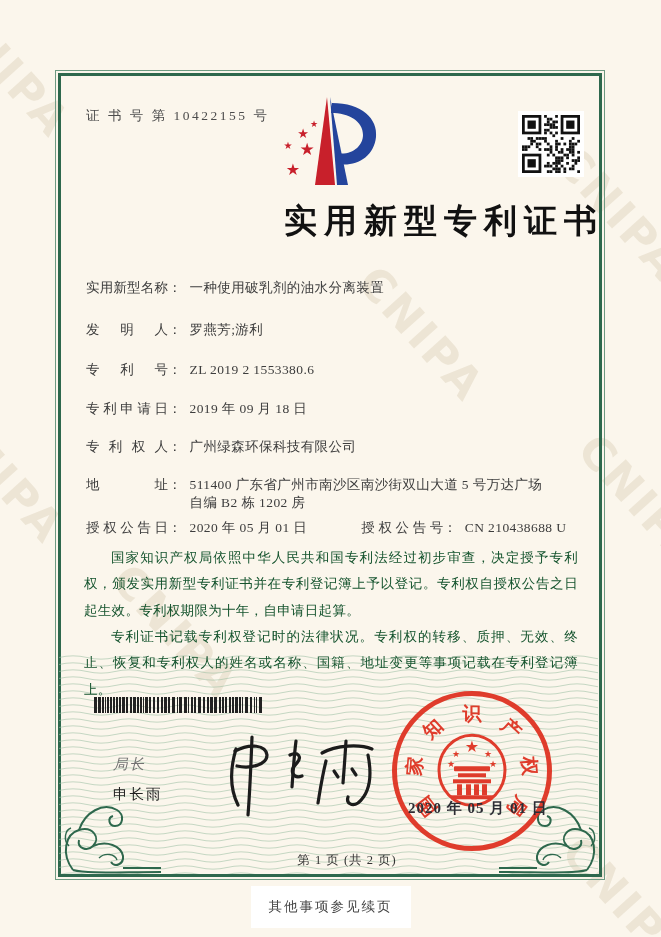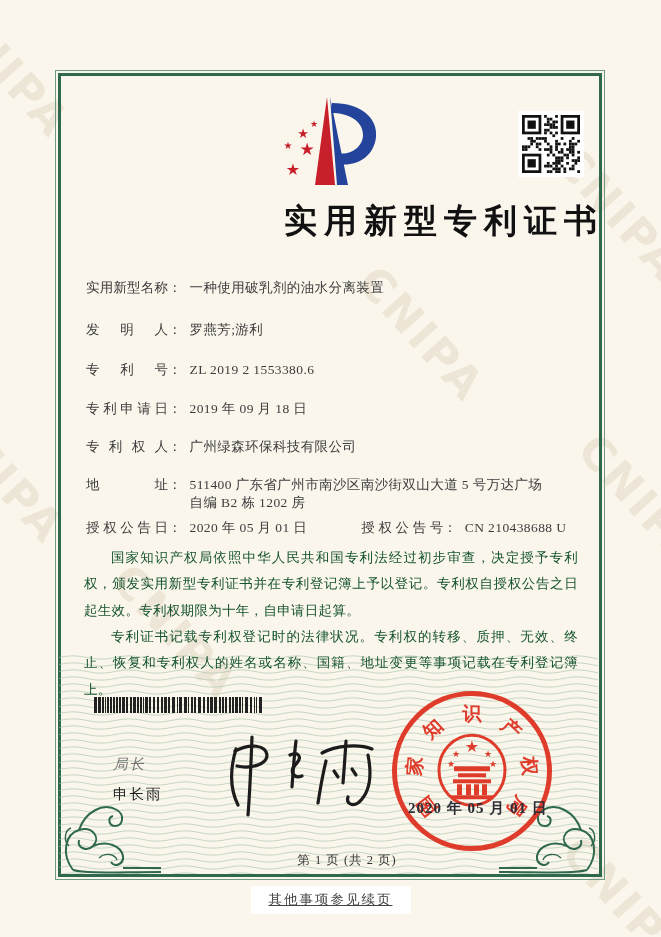--- a/index.html
+++ b/index.html
@@ -84,22 +84,22 @@
   .seal-date{
     position:absolute;left:352px;top:728px;z-index:4;
     font-size:15px;color:#2c2c34;letter-spacing:1px;font-weight:bold;
   }
   .page-info{
     position:absolute;left:17px;bottom:10px;width:100%;text-align:center;
     font-size:12.5px;color:#333;letter-spacing:1px;z-index:2;
   }
   .footer-note{
     position:absolute;left:50%;top:886px;transform:translateX(-50%);
-    background:#fff;padding:5px 18px;font-size:13.5px;color:#444;
-    letter-spacing:2px;z-index:2;text-decoration:underline;
+    background:#fff;padding:12px 18px;font-size:13.5px;color:#444;
+    letter-spacing:2px;z-index:2;
   }
 </style>
 </head>
 <body>
 
 <div class="page">
 
   <span class="wm" style="left:-28px;top:-8px;">CNIPA</span>
   <span class="wm" style="left:584px;top:136px;">CNIPA</span>
   <span class="wm" style="left:386px;top:256px;">CNIPA</span>
@@ -113,20 +113,21 @@
 
     <svg class="wave-band" viewBox="0 0 539 220" preserveAspectRatio="none">
       <defs>
         <pattern id="waves" x="0" y="0" width="56" height="7" patternUnits="userSpaceOnUse">
           <path d="M0 3.5 Q 14 0.2, 28 3.5 T 56 3.5" fill="none" stroke="#9dbfa4" stroke-width="0.9"></path>
         </pattern>
       </defs>
       <rect x="0" y="0" width="539" height="220" fill="url(#waves)"></rect>
     </svg>
 
+    <div class="cert-no">证 书 号 第 10422155 号</div>
 
     <svg class="logo" viewBox="0 0 114 104">
       <polygon points="53,6 61,94 41,94" fill="#c8202b"></polygon>
       <polygon points="56,6 74,94 63,94" fill="#24449c"></polygon>
       <path d="M58,12 C 88,12 104,28 102,46 C 100,66 82,76 64,73 L 62,62 C 78,65 89,55 89,44 C 89,30 75,22 57,22 Z" fill="#24449c"></path>
       <text x="40" y="36" font-size="9" fill="#c8202b" text-anchor="middle">★</text>
       <text x="29" y="47" font-size="13" fill="#c8202b" text-anchor="middle">★</text>
       <text x="14" y="58" font-size="10" fill="#c8202b" text-anchor="middle">★</text>
       <text x="33" y="64" font-size="17" fill="#c8202b" text-anchor="middle">★</text>
       <text x="19" y="84" font-size="16" fill="#c8202b" text-anchor="middle">★</text>

